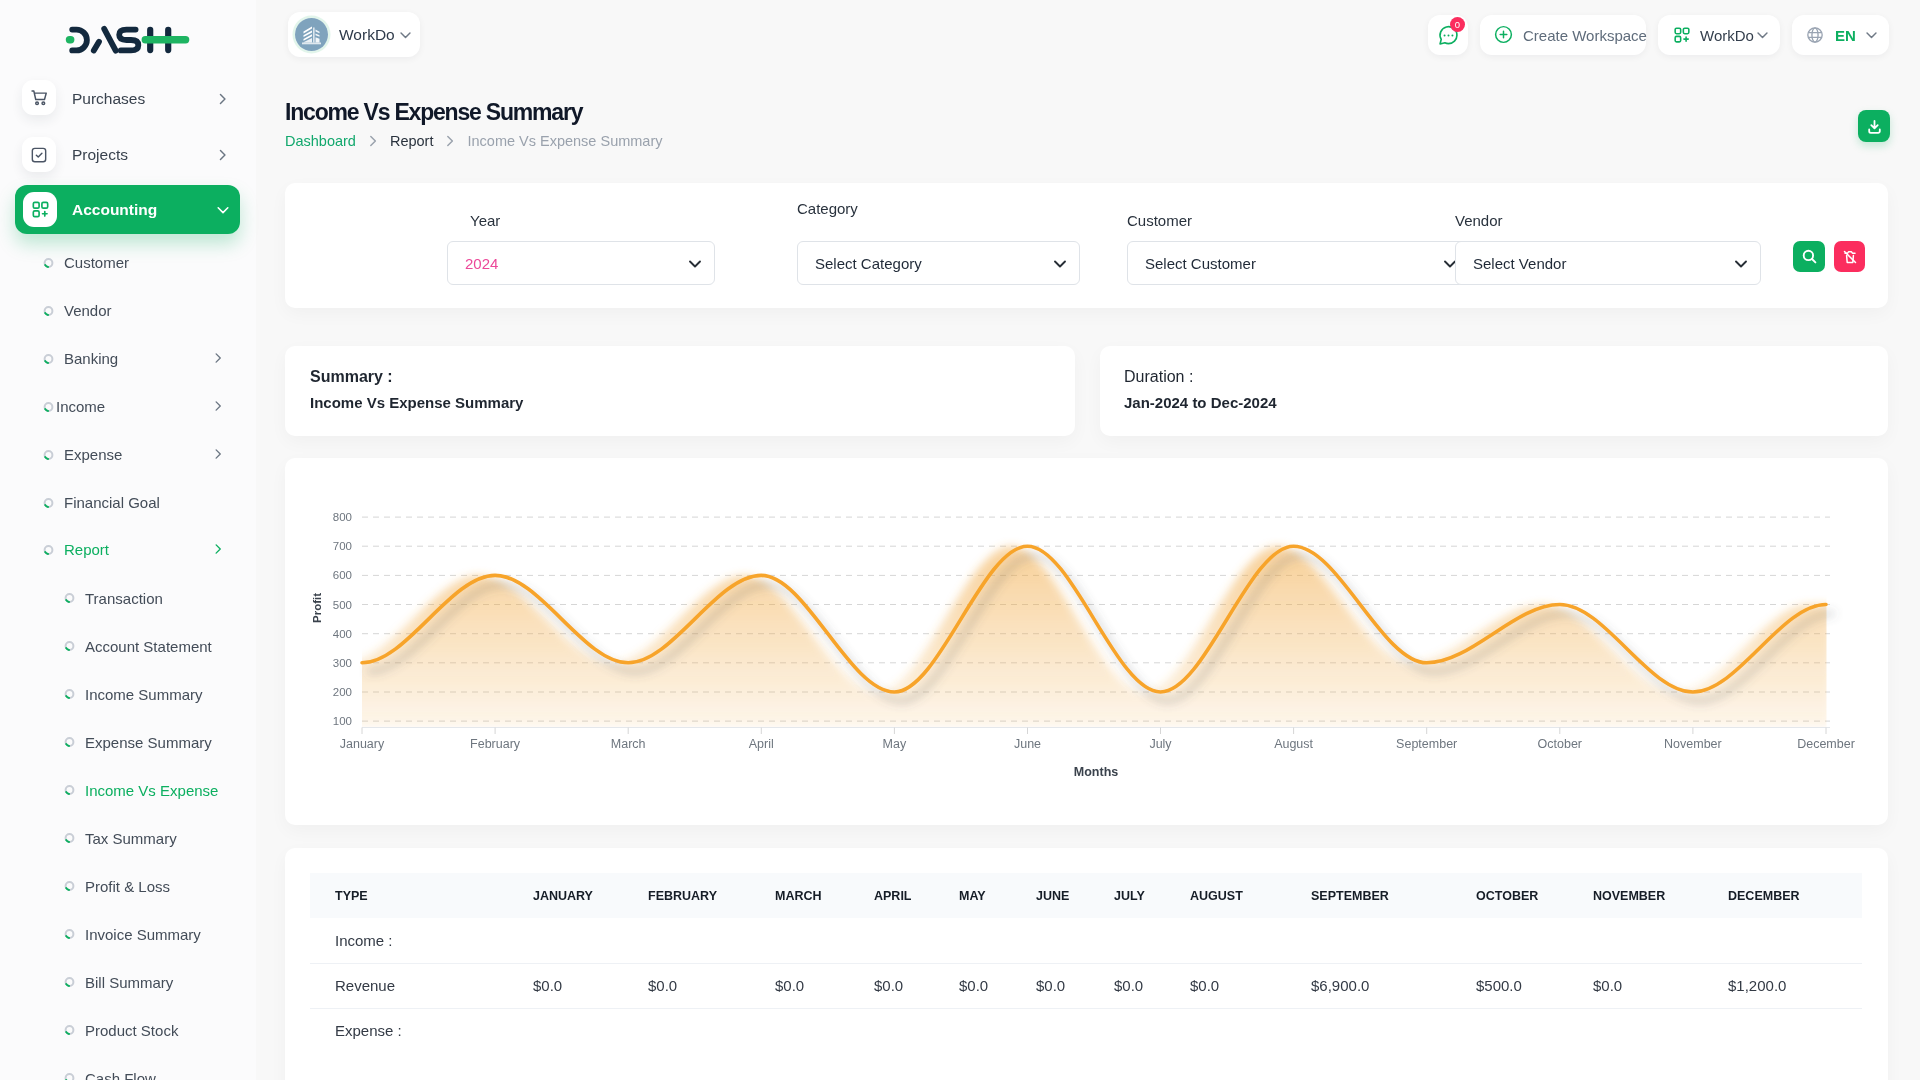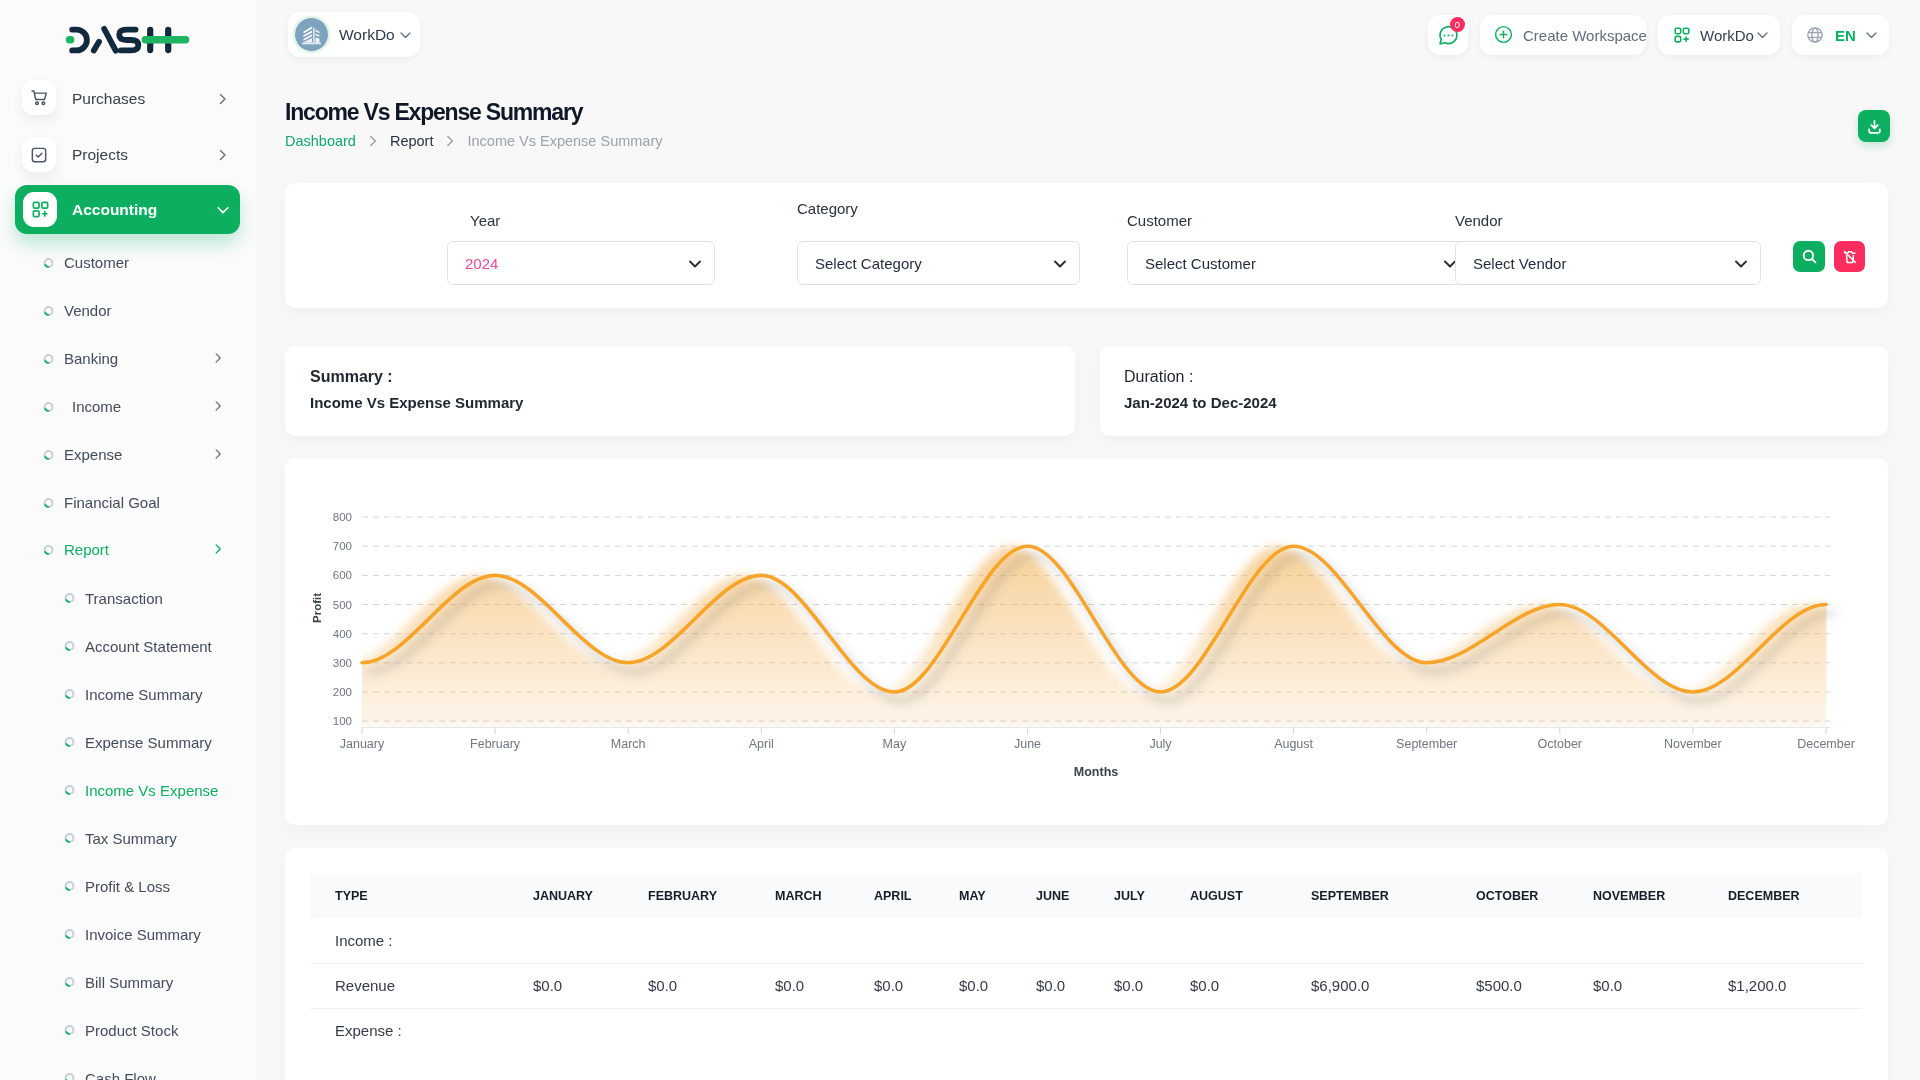--- a/index.html
+++ b/index.html
@@ -91,21 +91,21 @@
       <path d="M2.2 7.5 A3.9 3.9 0 0 0 5 9.4" fill="none" stroke="#0caf60" stroke-width="2" stroke-linecap="round"></path>
     </svg>
     <div class="sub" style="left:64px;top:358px">Banking</div>
     <svg class="chev" style="left:212px;top:358px" width="12" height="12" viewBox="0 0 16 16">
       <path d="M5.5 2.5 L11 8 L5.5 13.5" fill="none" stroke="#6b7683" stroke-width="1.8" stroke-linecap="round" stroke-linejoin="round"></path>
     </svg>
     <svg class="bullet" style="left:43px;top:407px" width="11" height="11" viewBox="0 0 11 11">
       <circle cx="5.5" cy="5.5" r="3.9" fill="none" stroke="#c9ced6" stroke-width="2"></circle>
       <path d="M2.2 7.5 A3.9 3.9 0 0 0 5 9.4" fill="none" stroke="#0caf60" stroke-width="2" stroke-linecap="round"></path>
     </svg>
-    <div class="sub" style="left:72px;top:406px">Income</div>
+    <div class="sub" style="left:56px;top:406px">Income</div>
     <svg class="chev" style="left:212px;top:406px" width="12" height="12" viewBox="0 0 16 16">
       <path d="M5.5 2.5 L11 8 L5.5 13.5" fill="none" stroke="#6b7683" stroke-width="1.8" stroke-linecap="round" stroke-linejoin="round"></path>
     </svg>
     <svg class="bullet" style="left:43px;top:455px" width="11" height="11" viewBox="0 0 11 11">
       <circle cx="5.5" cy="5.5" r="3.9" fill="none" stroke="#c9ced6" stroke-width="2"></circle>
       <path d="M2.2 7.5 A3.9 3.9 0 0 0 5 9.4" fill="none" stroke="#0caf60" stroke-width="2" stroke-linecap="round"></path>
     </svg>
     <div class="sub" style="left:64px;top:454px">Expense</div>
     <svg class="chev" style="left:212px;top:454px" width="12" height="12" viewBox="0 0 16 16">
       <path d="M5.5 2.5 L11 8 L5.5 13.5" fill="none" stroke="#6b7683" stroke-width="1.8" stroke-linecap="round" stroke-linejoin="round"></path>

